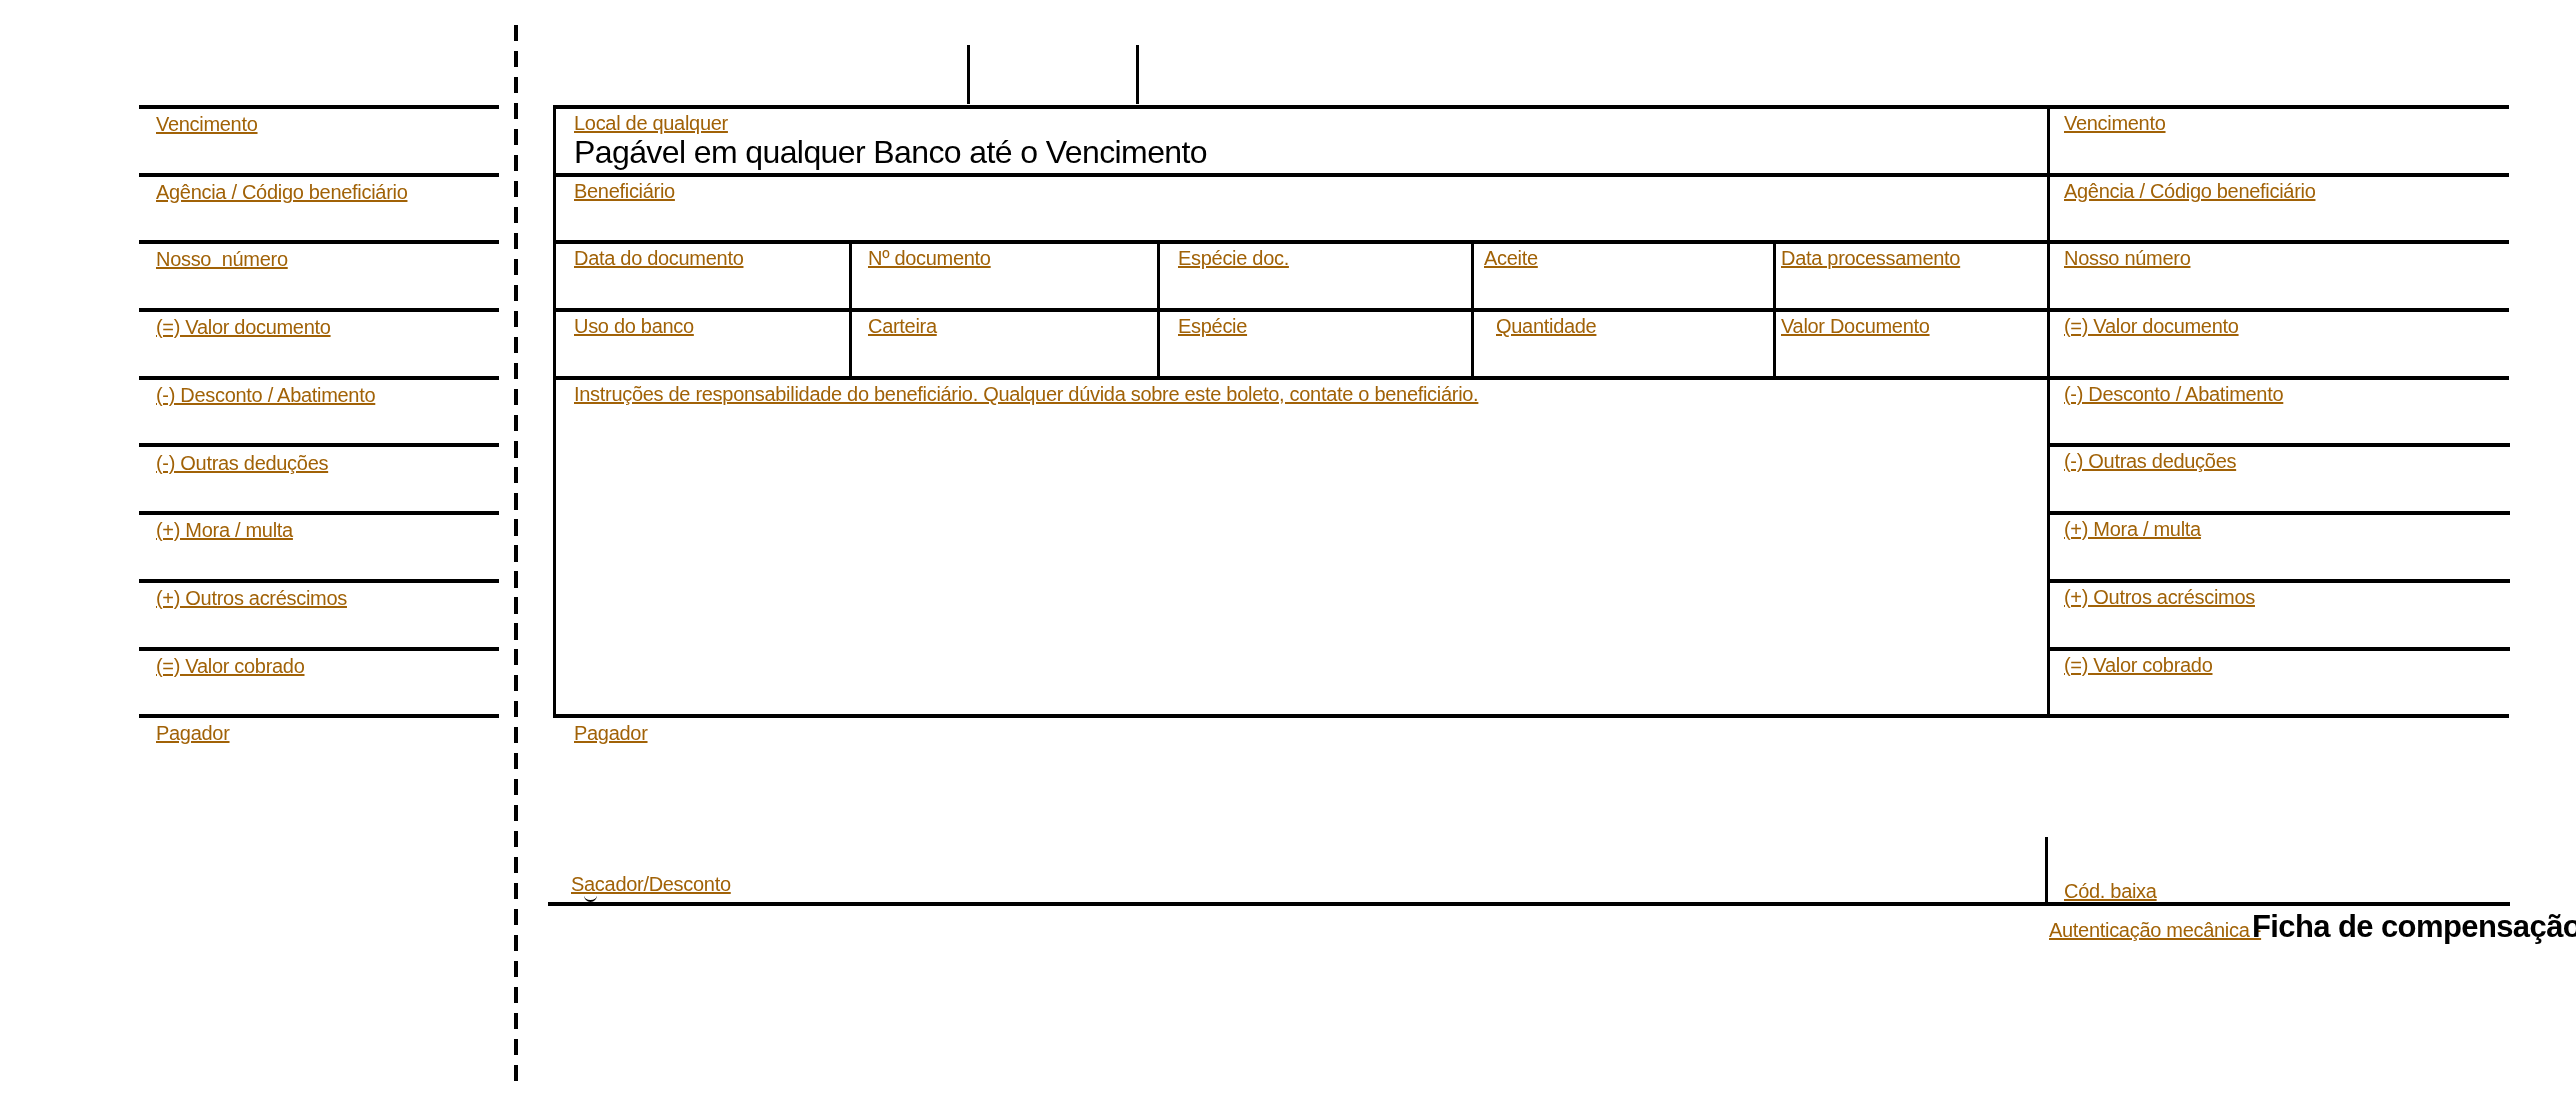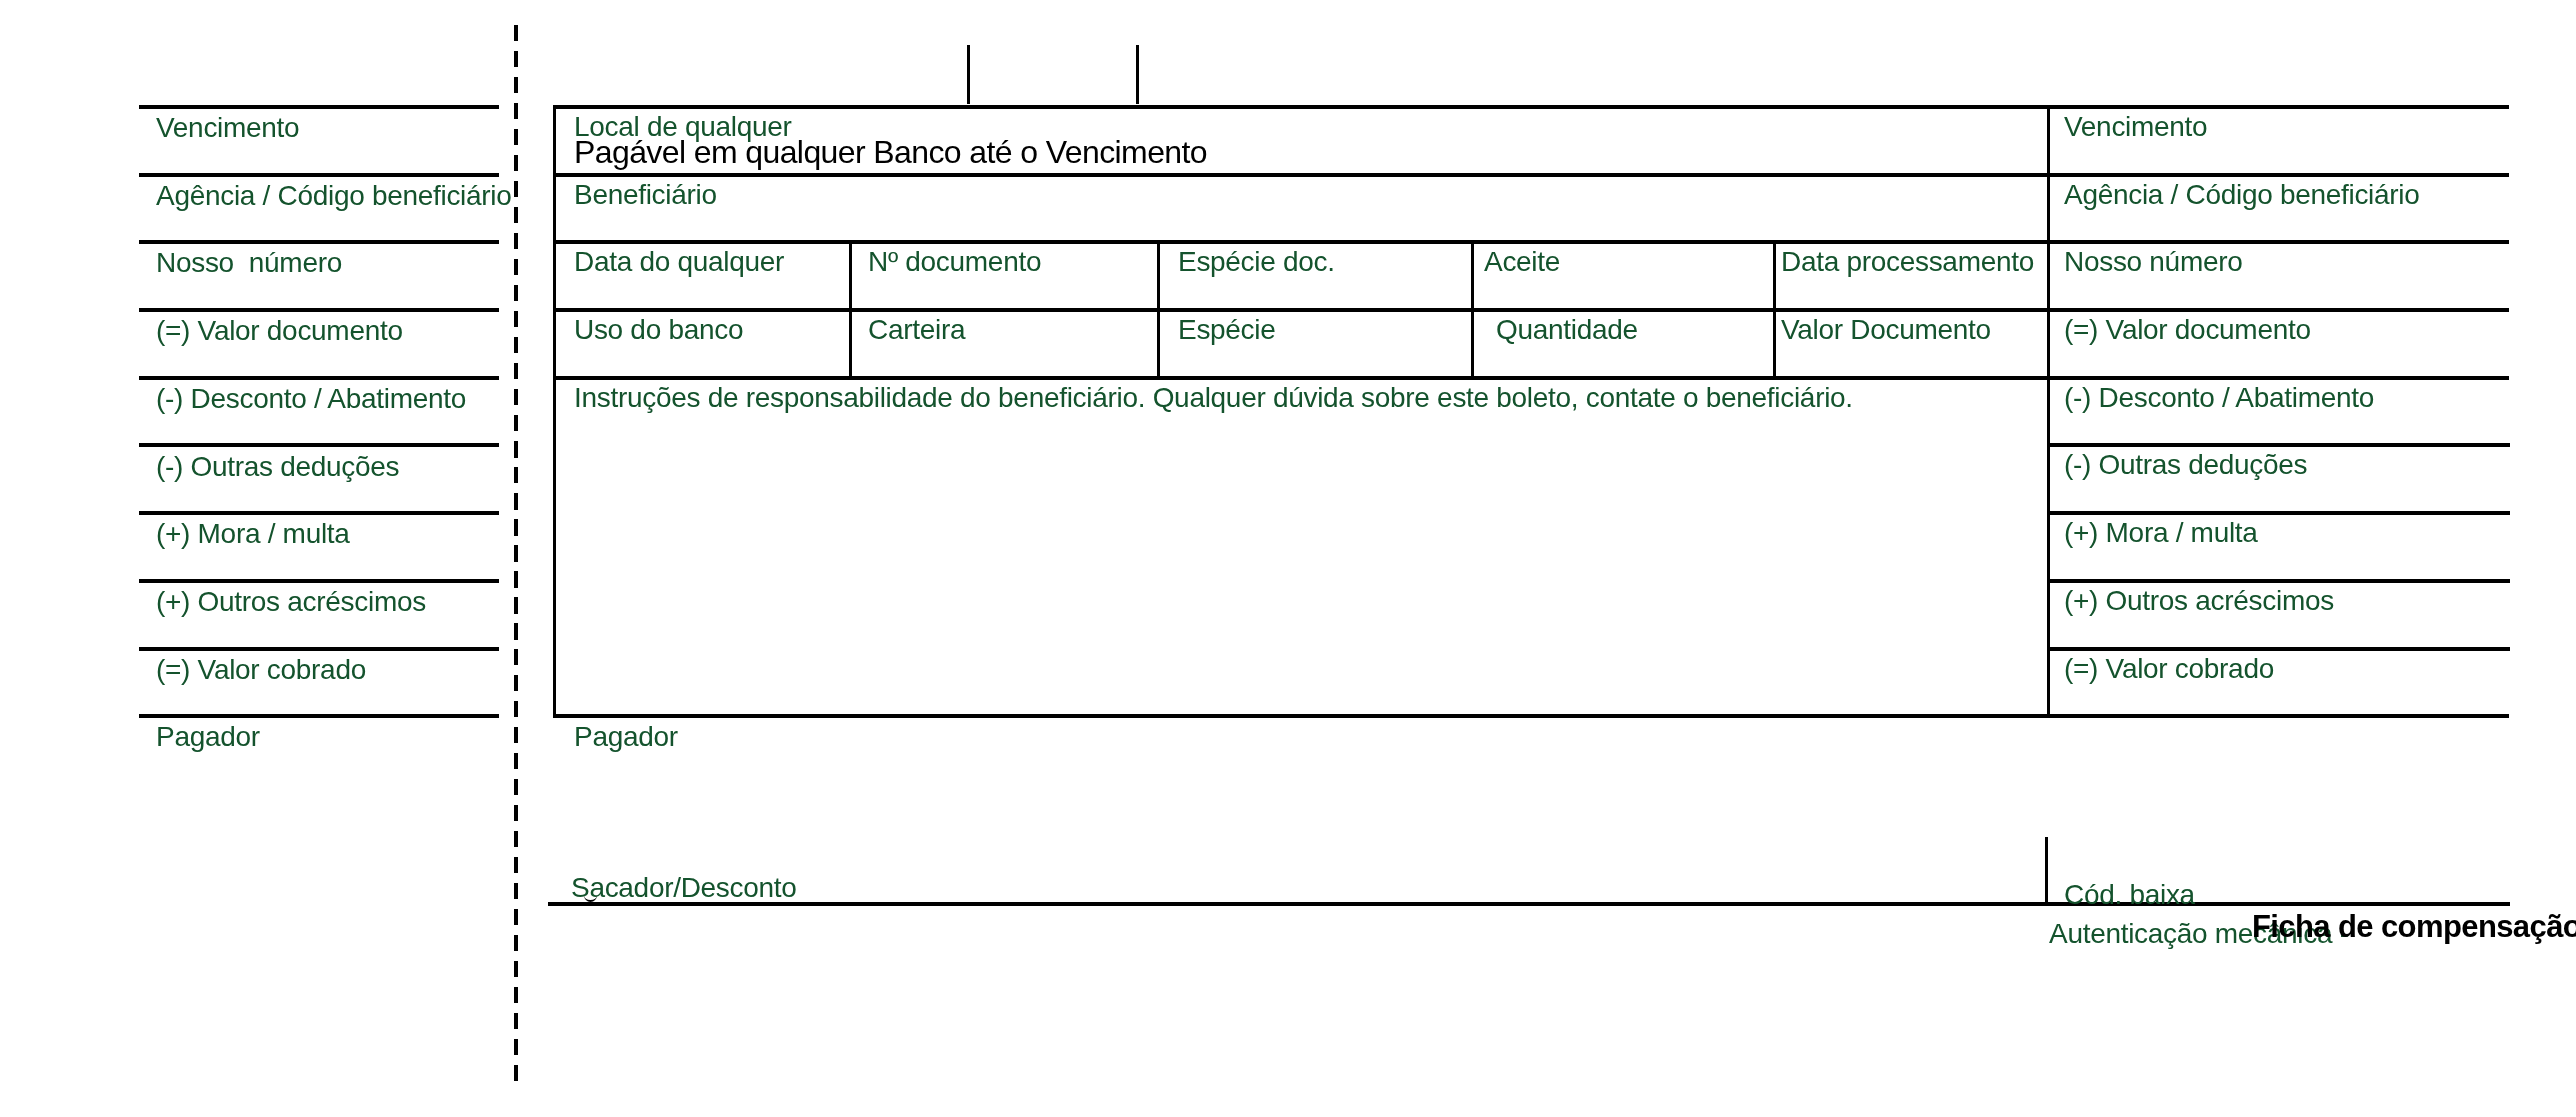--- a/index.html
+++ b/index.html
@@ -9,25 +9,26 @@
     height: 1118px;
     background: #ffffff;
     font-family: "Liberation Sans", sans-serif;
     color: #000000;
     overflow: hidden;
   }
   .hline { position: absolute; height: 3.5px; background: #000; }
   .vline { position: absolute; width: 2.9px; background: #000; }
   .label {
     position: absolute;
-    font-size: 28px;
+    font-size: 20px;
     line-height: 1.1;
     letter-spacing: -0.3px;
     white-space: pre-wrap;
-    color: #14532d;
+    color: #a16207;
+    text-decoration: underline;
   }
   .value-big {
     position: absolute;
     font-size: 32px;
     line-height: 1.1;
     letter-spacing: -0.6px;
     white-space: pre;
     color: #000;
   }
   .cut-line {
@@ -106,21 +107,21 @@
     <div class="vline" style="left:849px; top:240px; height:139px;"></div>
     <div class="vline" style="left:1157px; top:240px; height:139px;"></div>
     <div class="vline" style="left:1471px; top:240px; height:139px;"></div>
     <div class="vline" style="left:1773px; top:240px; height:139px;"></div>
 
     <div class="label" style="left:574px; top:112px;">Local de qualquer</div>
     <div class="value-big" style="left:574px; top:135px;">Pagável em qualquer Banco até o Vencimento</div>
 
     <div class="label" style="left:574px; top:180px;">Beneficiário</div>
 
-    <div class="label" style="left:574px;  top:247px;">Data do qualquer</div>
+    <div class="label" style="left:574px;  top:247px;">Data do documento</div>
     <div class="label" style="left:868px; top:247px;">Nº documento</div>
     <div class="label" style="left:1178px; top:247px;">Espécie doc.</div>
     <div class="label" style="left:1484px; top:247px;">Aceite</div>
     <div class="label" style="left:1781px; top:247px;">Data processamento</div>
 
     <div class="label" style="left:574px;  top:315px;">Uso do banco</div>
     <div class="label" style="left:868px; top:315px;">Carteira</div>
     <div class="label" style="left:1178px; top:315px;">Espécie</div>
     <div class="label" style="left:1496px; top:315px;">Quantidade</div>
     <div class="label" style="left:1781px; top:315px;">Valor Documento</div>

